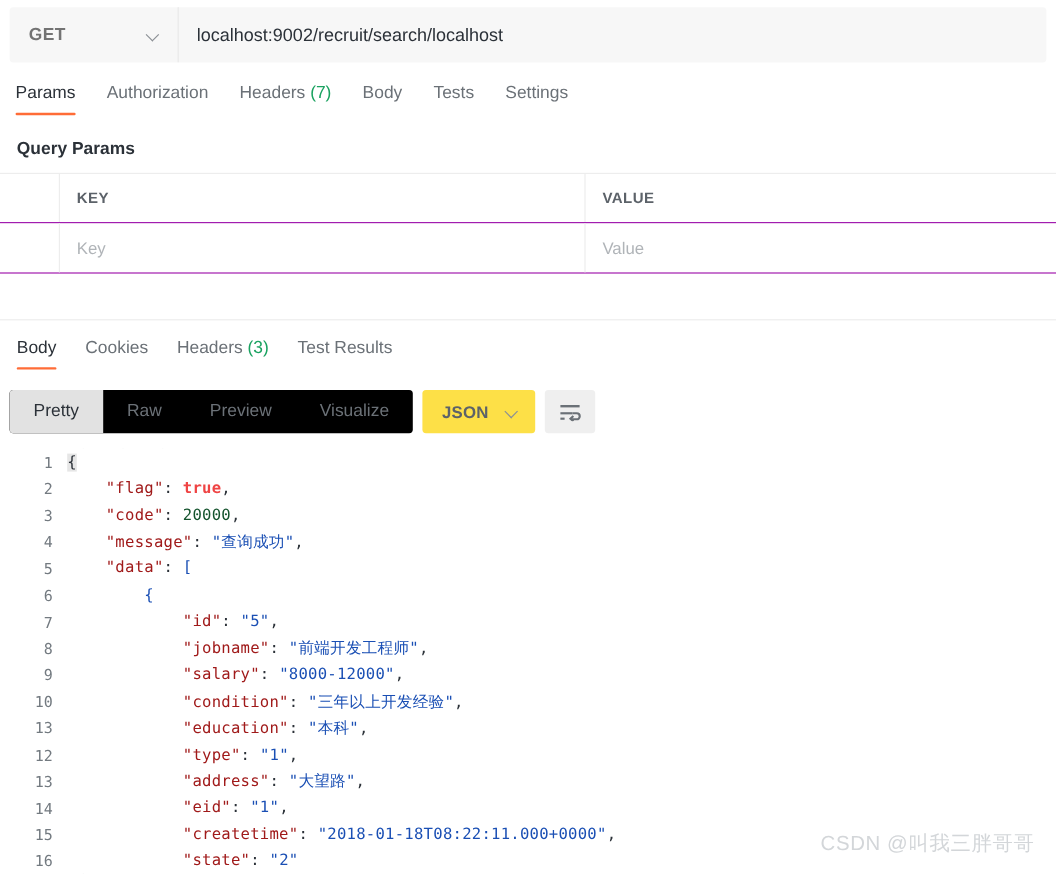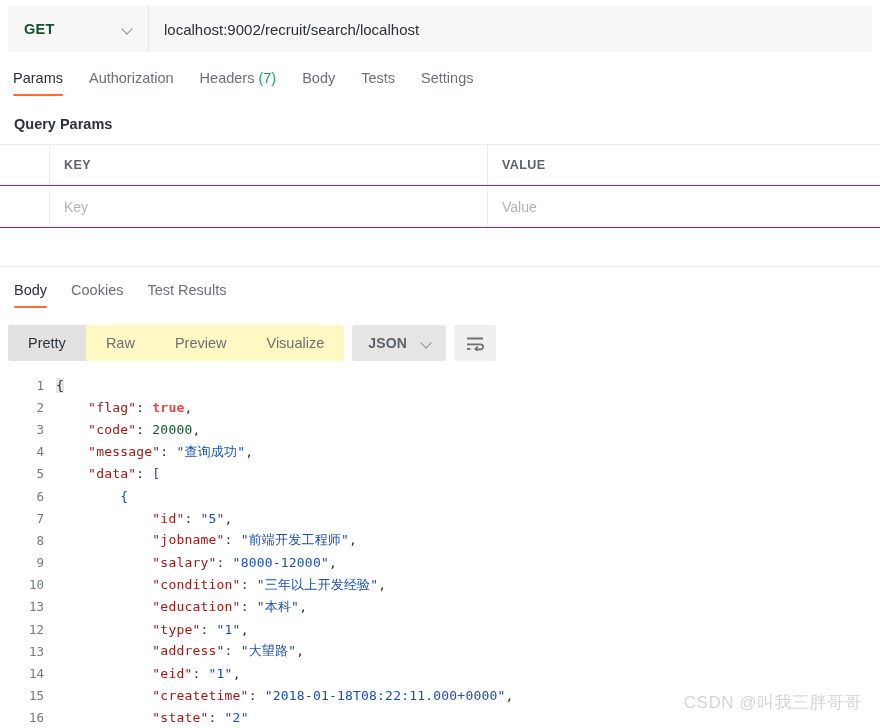--- a/index.html
+++ b/index.html
@@ -18,21 +18,21 @@
     width: 864px; height: 46px;
     display: flex; align-items: stretch;
   }
   .method-box {
     width: 140px; background: #f7f7f7;
     border-radius: 3px 0 0 3px;
     display: flex; align-items: center; justify-content: space-between;
     padding: 0 14px 0 16px;
   }
   .method-label {
-    font-size: 14.5px; font-weight: bold; color: #14532d;
+    font-size: 14.5px; font-weight: bold; color: #737373;
     letter-spacing: .3px;
   }
   .chev { display:inline-block; width:12px; height:12px; position:relative; }
   .chev::before {
     content:""; position:absolute; left:1px; top:2px;
     width:7px; height:7px;
     border-right:1.4px solid #8c9096; border-bottom:1.4px solid #8c9096;
     transform: rotate(45deg);
   }
   .method-sep { width:1px; background:#e4e4e4; }
@@ -79,27 +79,27 @@
   
   .resp-tabs {
     position:absolute; left:0; top:276px; width:880px; height:38px;
     display:flex; align-items:flex-start; padding-left: 2px;
   }
   .resp-tabs .tab { padding: 6px 12px 11px 12px; }
   .resp-tabs .tab.active::after { left:12px; right:12px; bottom:1px; }
 
   
   .view-toolbar { position:absolute; left:8px; top:325px; display:flex; align-items:center; gap:8px; }
-  .segmented { display:flex; background:#fef9c3; border-radius:3px; overflow:hidden; height:36px; }
+  .segmented { display:flex; background:#000000; border-radius:3px; overflow:hidden; height:36px; }
   .seg {
     display:flex; align-items:center; padding:0 20px; font-size:14.5px; color:#6b7177;
   }
   .seg.active { background:#e2e2e2; color:#2b3138; }
   .fmt-btn {
-    height:36px; background:#e5e5e5; border-radius:3px;
+    height:36px; background:#fde047; border-radius:3px;
     display:flex; align-items:center; gap:14px; padding: 0 13px 0 16px;
   }
   .fmt-label { font-size:14px; font-weight:bold; color:#5c6269; letter-spacing:.2px; }
   .wrap-btn {
     width:42px; height:36px; background:#efefef; border-radius:3px;
     display:flex; align-items:center; justify-content:center;
   }
 
   
   .code-area {
@@ -183,20 +183,21 @@
         <span class="pt-ph">Value</span>
       </div>
     </div>
   </div>
 
   <div class="mid-divider"></div>
 
   <div class="resp-tabs" id="resp-tabs">
       <div class="tab active"><span>Body</span></div>
       <div class="tab"><span>Cookies</span></div>
+      <div class="tab"><span>Headers</span><span class="badge-green"> (3)</span></div>
       <div class="tab"><span>Test Results</span></div>
     </div>
 
   <div class="view-toolbar">
     <div class="segmented" id="segmented">
         <div class="seg active">
           <span>Pretty</span>
         </div>
         <div class="seg">
           <span>Raw</span>

